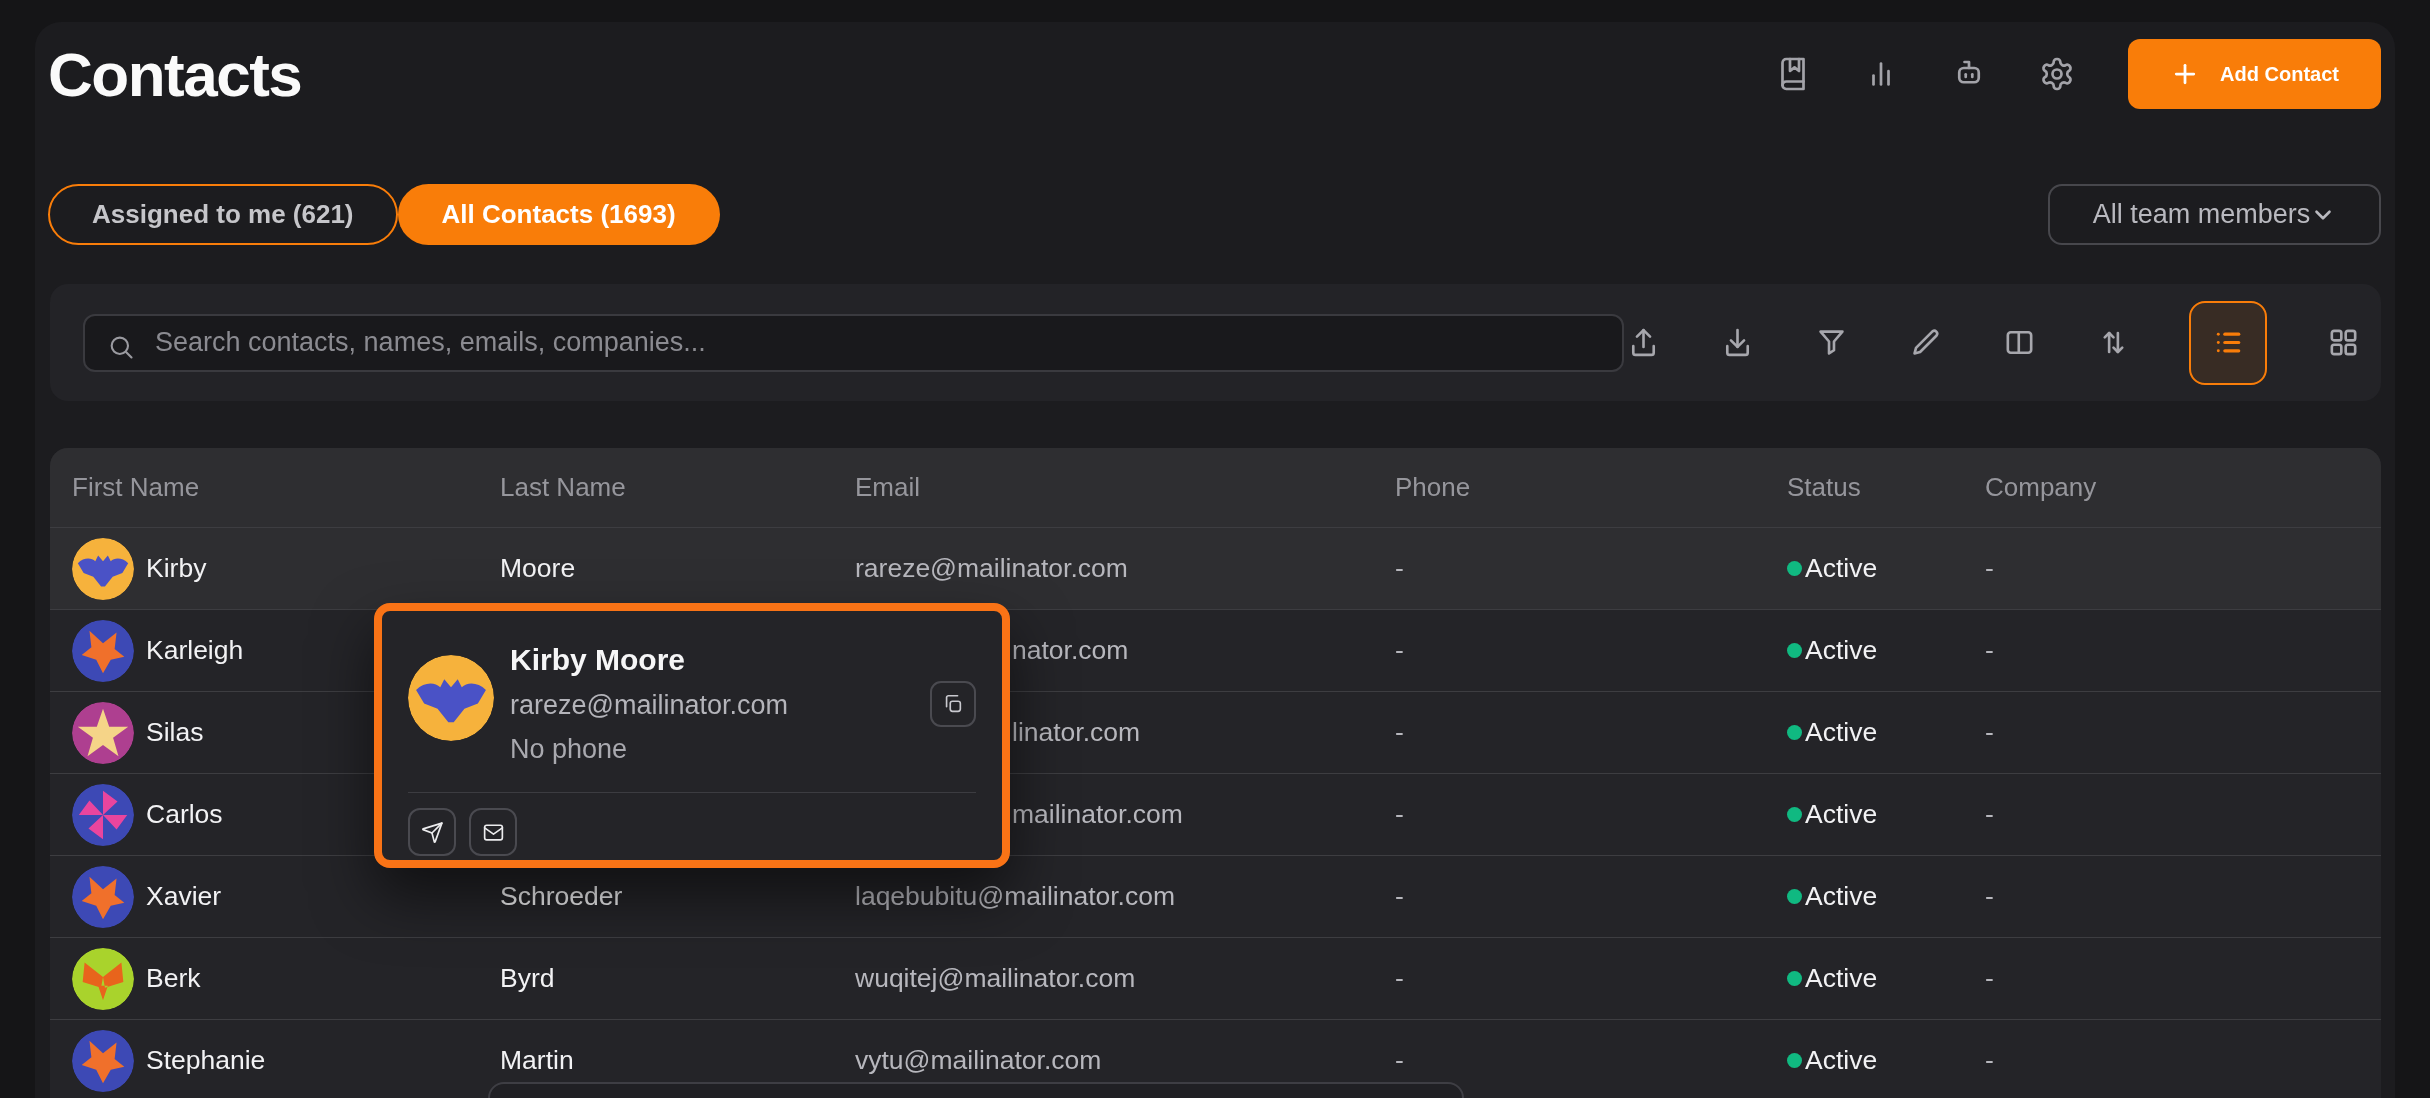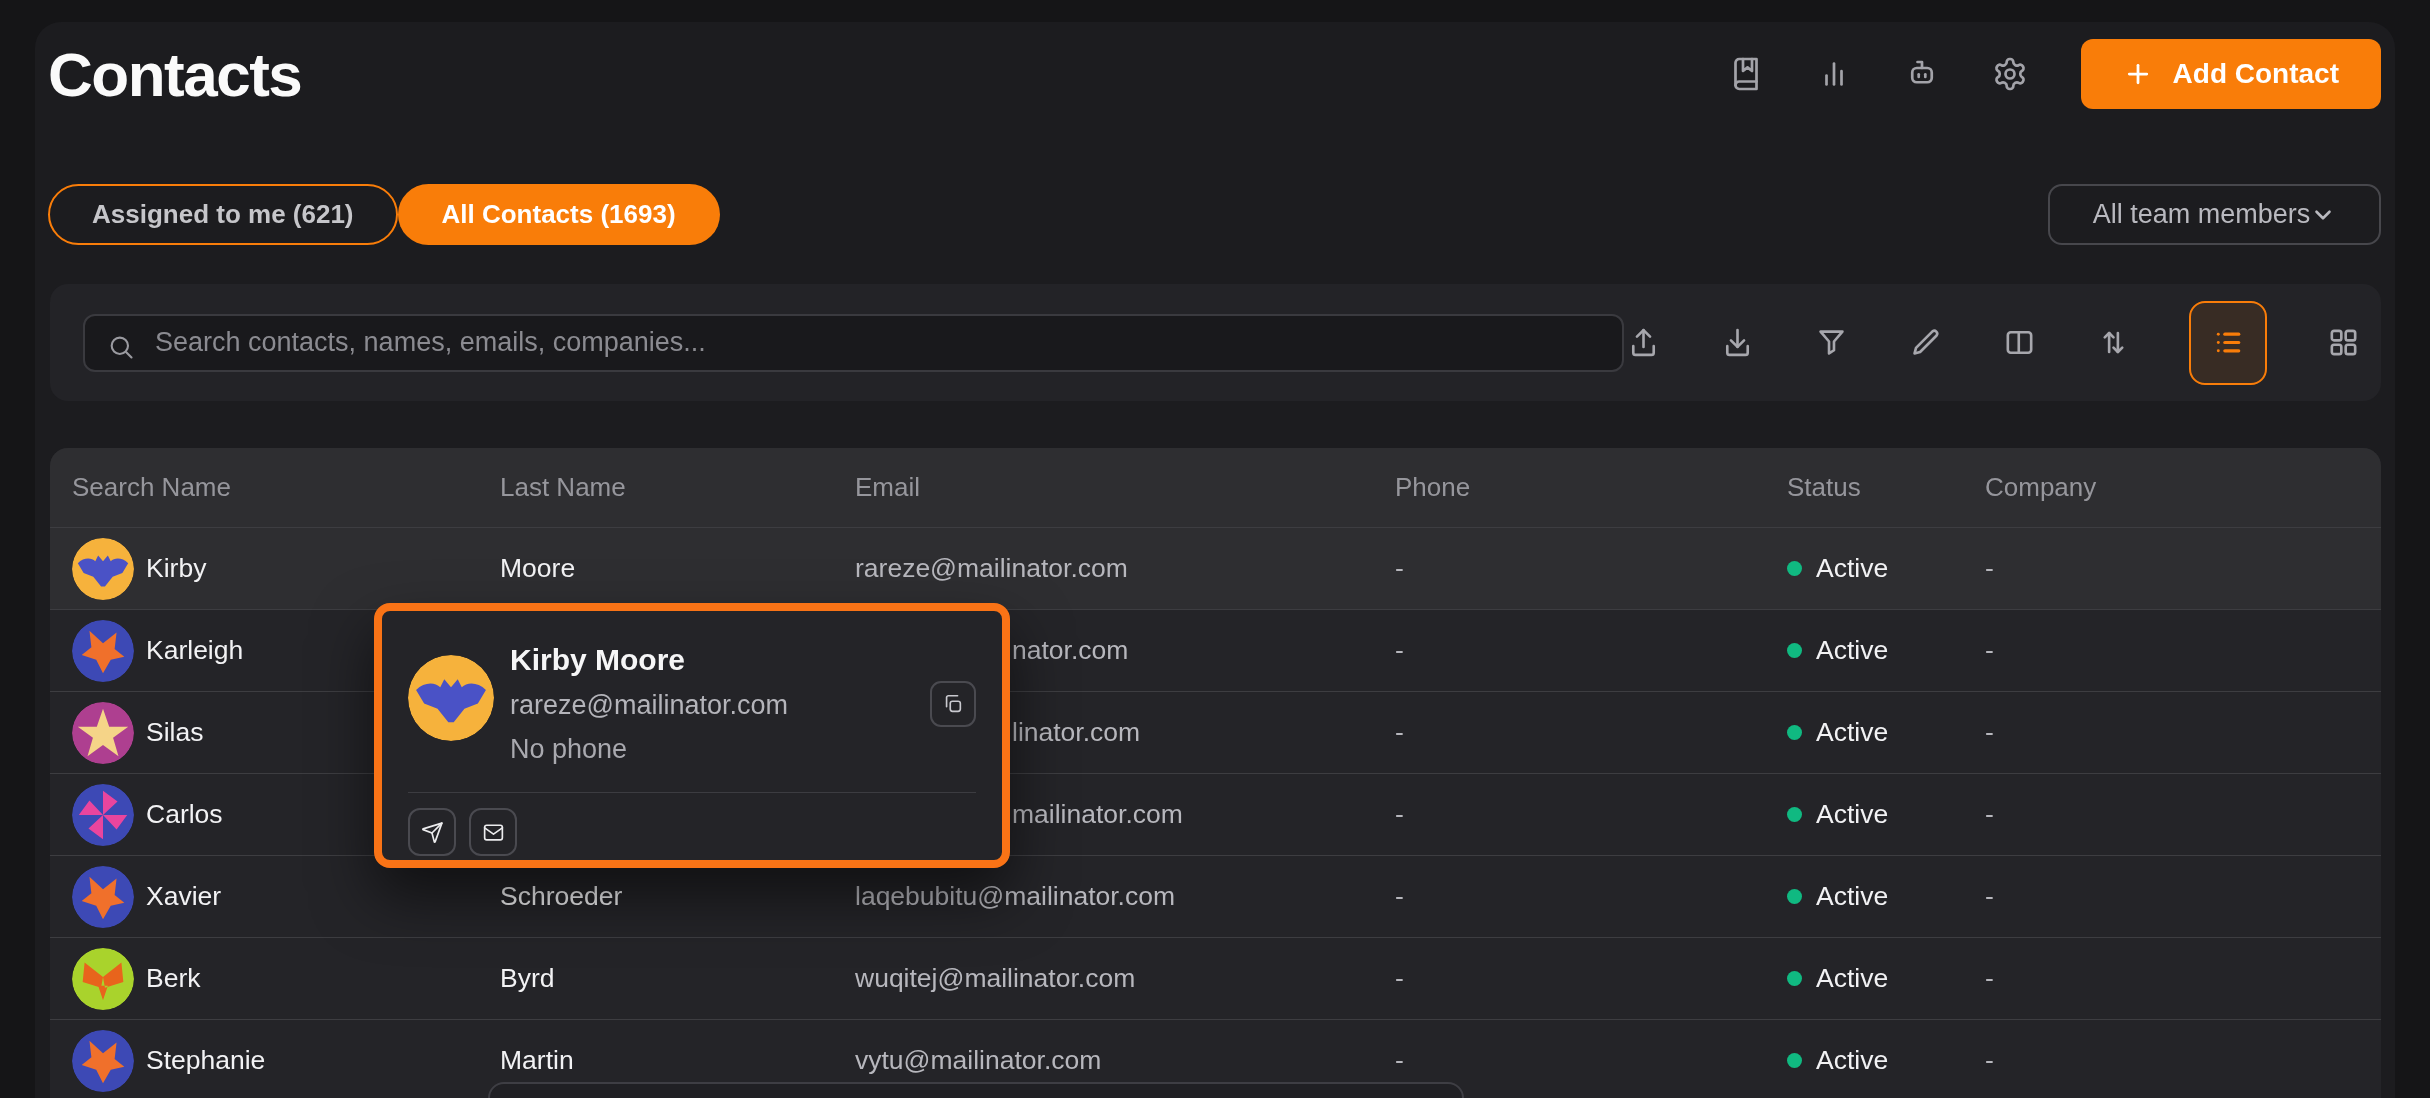--- a/index.html
+++ b/index.html
@@ -7,21 +7,21 @@
         font-family:"Liberation Sans",sans-serif;color:#e8e8ea;}
   .panel{position:absolute;left:35px;top:22px;right:35px;bottom:0;background:#1c1c1f;border-radius:26px 26px 0 0;}
 
   
   .app-header{position:absolute;left:48px;right:49px;top:22px;height:104px;display:flex;align-items:center;justify-content:space-between;}
   .page-title{font-size:62px;font-weight:800;color:#fafafa;letter-spacing:-1.5px;}
   .header-actions{display:flex;align-items:center;}
   .icon-btn{width:46px;height:46px;display:flex;align-items:center;justify-content:center;background:none;border:none;color:#a3a3a9;margin-left:42px;padding:0;cursor:pointer;}
   .icon-btn svg{width:36px;height:36px;}
   .add-contact-btn{margin-left:48px;height:70px;padding:0 42px;border-radius:12px;background:var(--accent);color:#fff;
-        font-size:28px;font-weight:700;border:none;display:flex;align-items:center;gap:20px;font-family:inherit;cursor:pointer;}
+        font-size:20px;font-weight:700;border:none;display:flex;align-items:center;gap:20px;font-family:inherit;cursor:pointer;}
   .add-contact-btn svg{width:30px;height:30px;}
 
   
   .tabs{position:absolute;left:48px;top:184px;display:flex;}
   .pill{height:61px;border-radius:31px;display:flex;align-items:center;font-size:26px;font-weight:600;padding:0 42px;
         border:2px solid transparent;background:none;font-family:inherit;cursor:pointer;box-sizing:border-box;}
   .pill--outline{border-color:var(--accent);color:#c6c6ca;}
   .pill--solid{background:var(--accent);color:#ffffff;font-weight:700;}
   .team-select{position:absolute;right:49px;top:184px;width:333px;height:61px;border-radius:14px;border:2px solid #47474c;
         color:#b9b9bf;font-size:27px;display:flex;align-items:center;justify-content:center;background:none;font-family:inherit;cursor:pointer;box-sizing:border-box;}
@@ -43,21 +43,21 @@
   .table{position:absolute;left:50px;right:49px;top:448px;bottom:0;background:#242428;border-radius:18px 18px 0 0;overflow:hidden;}
   .thead,.trow{display:grid;grid-template-columns:428px 355px 540px 392px 198px 1fr;align-items:center;padding-left:22px;}
   .thead{height:79px;background:#2e2e31;color:#96969c;font-size:26px;}
   .trow{height:81px;border-top:1px solid #3d3d41;font-size:26.5px;color:#b7b7bd;cursor:pointer;}
   .trow--hl{background:#2e2e31;}
   .cell-name{display:flex;align-items:center;gap:12px;color:#f2f2f4;}
   .avatar{width:62px;height:62px;border-radius:50%;overflow:hidden;flex:none;}
   .avatar svg{width:100%;height:100%;display:block;}
   .cell-last{color:#f2f2f4;}
   .cell-email.occluded{padding-left:157px;}
-  .cell-status{display:flex;align-items:center;gap:14px;color:#f2f2f4;}
+  .cell-status{display:flex;align-items:center;gap:3px;color:#f2f2f4;}
   .dot{width:15px;height:15px;border-radius:50%;background:var(--status-green);flex:none;}
 
   
   .hovercard{position:absolute;left:374px;top:603px;width:636px;height:265px;background:#242428;border:8px solid #f97316;
         border-radius:16px;box-shadow:0 28px 60px rgba(0,0,0,.55);z-index:5;box-sizing:border-box;}
   .hc-avatar{position:absolute;left:26px;top:44px;width:86px;height:86px;border-radius:50%;overflow:hidden;}
   .hc-avatar svg{width:100%;height:100%;display:block;}
   .hc-name{position:absolute;left:128px;top:32px;font-size:30px;font-weight:700;color:#f6f6f7;}
   .hc-email{position:absolute;left:128px;top:79px;font-size:27px;color:#b4b4ba;}
   .hc-phone{position:absolute;left:128px;top:123px;font-size:27px;color:#a9a9af;}
@@ -223,21 +223,21 @@
               <rect x="4" y="13.5" width="6.5" height="6.5" rx="1.5"></rect>
               <rect x="13.5" y="13.5" width="6.5" height="6.5" rx="1.5"></rect>
             </svg>
           </span>
         </button>
       </div>
   </div>
 
   <div class="table">
     <div class="thead">
-        <div>Search Name</div>
+        <div>First Name</div>
         <div>Last Name</div>
         <div>Email</div>
         <div>Phone</div>
         <div>Status</div>
         <div>Company</div>
       </div>
     <div>
   <div class="trow trow--hl">
     <div class="cell-name">
       <span class="avatar">

